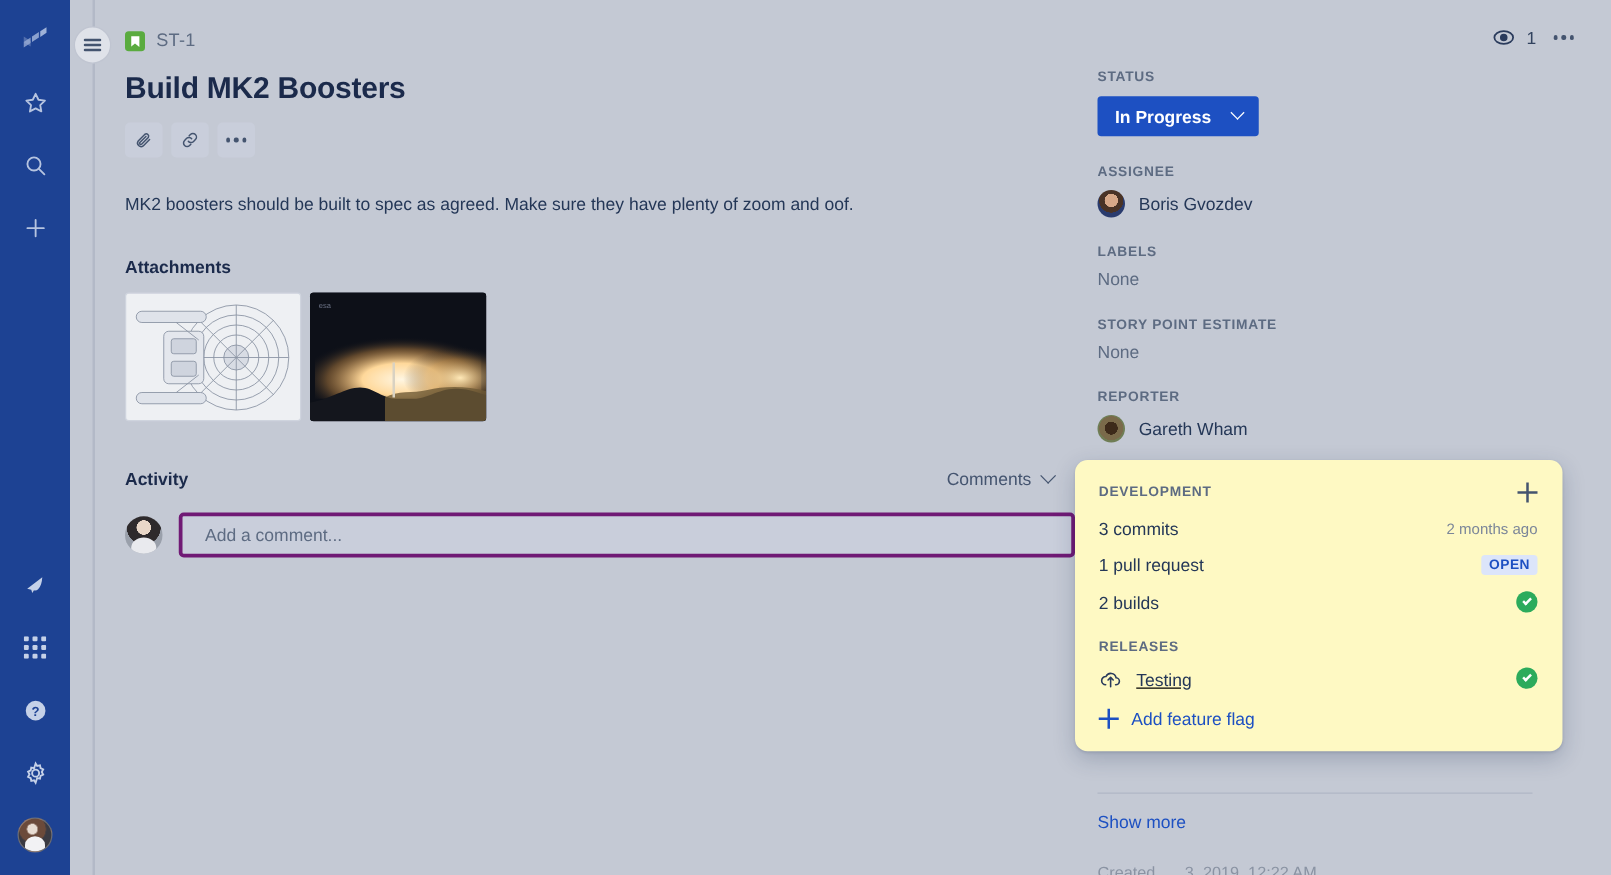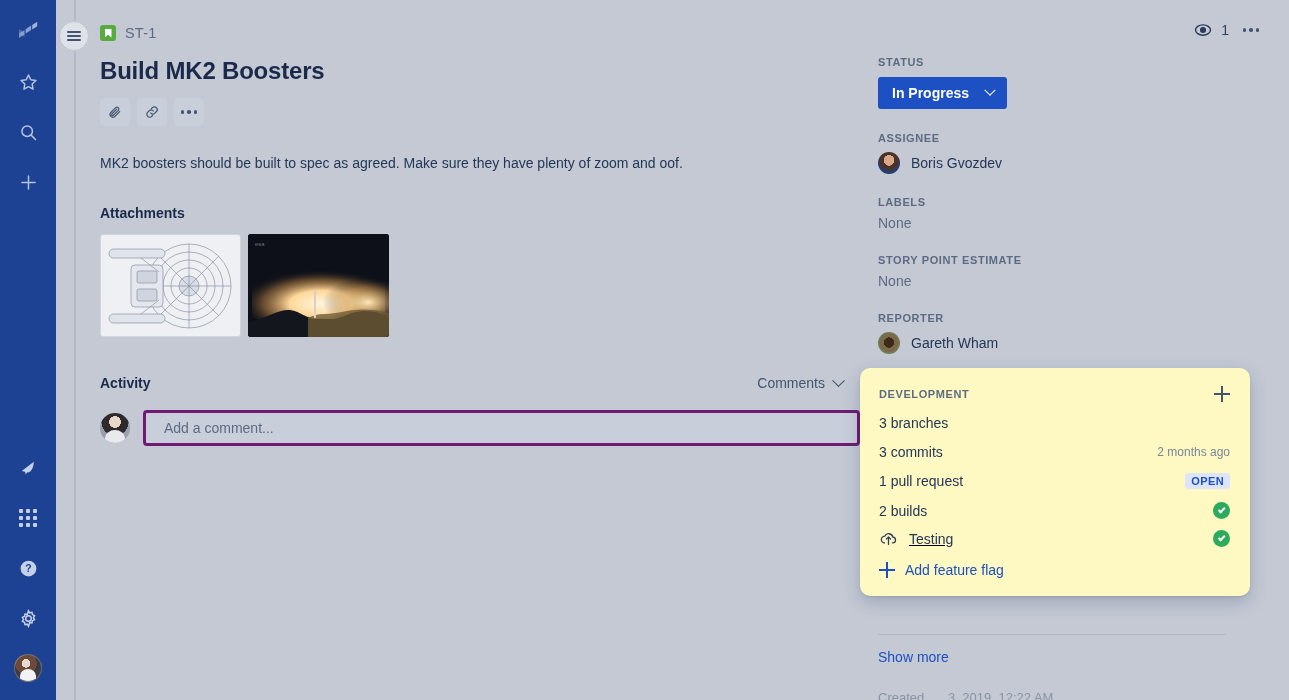--- a/index.html
+++ b/index.html
@@ -179,21 +179,21 @@
   }
   .check {
     width: 17px; height: 17px; border-radius: 50%; background: #2cab5c;
     display: flex; align-items: center; justify-content: center;
   }
   .check i {
     display: block; width: 7px; height: 3.5px; border-left: 2px solid #fff;
     border-bottom: 2px solid #fff; transform: rotate(-45deg) translate(1px,-1px);
   }
   .rel-head { margin-top: 22px; }
-  .rel-row { display: flex; align-items: center; justify-content: space-between; margin-top: 10px; cursor: pointer; text-decoration: underline; }
+  .rel-row { display: flex; align-items: flex-start; justify-content: space-between; margin-top: 10px; cursor: pointer; text-decoration: underline; }
   .rel-left { display: flex; align-items: center; gap: 11px; }
   .rel-name { font-size: 14px; color: #243757; }
   .flag-row {
     display: flex; align-items: center; gap: 10px; margin-top: 14px; cursor: pointer;
   }
   .flag-row .plus-icon::before, .flag-row .plus-icon::after { background: #1d50c2; }
   .flag-text { font-size: 14px; color: #1d50c2; font-weight: 500; }
 
   .hr-line {
     position: absolute; left: 2px; top: 634px; width: 348px; height: 1px; background: #b0b7c5;
@@ -438,42 +438,39 @@
         </div>
       </div>
     </div>
 
     <div class="dev-card">
       <div class="dev-head">
         <span class="field-label">DEVELOPMENT</span>
         <span class="plus-icon"></span>
       </div>
 
-      <div class="dev-row">
-        <span class="dev-label">3 branches</span>
-        <span class="dev-meta"></span>
-      </div>
 
       <div class="dev-row">
         <span class="dev-label">3 commits</span>
         <span class="dev-meta">2 months ago</span>
       </div>
 
       <div class="dev-row">
         <span class="dev-label">1 pull request</span>
         <span class="badge-open">OPEN</span>
       </div>
 
       <div class="dev-row">
         <span class="dev-label">2 builds</span>
         <span class="check">
             <i></i>
           </span>
       </div>
 
+      <div class="field-label rel-head">RELEASES</div>
 
       <div class="rel-row">
         <span class="rel-left">
           <svg width="19" height="19" viewBox="0 0 24 24" fill="none" stroke="#2a3b5c" stroke-width="1.6" stroke-linecap="round">
             <path d="M7 17.5a4.2 4.2 0 01.3-8.4 5.4 5.4 0 0110.2 1.2 3.6 3.6 0 01-.5 7.2"></path>
             <path d="M12 19.5V10m0 0l-2.6 2.6M12 10l2.6 2.6"></path>
           </svg>
           <span class="rel-name">Testing</span>
         </span>
         <span class="check">

